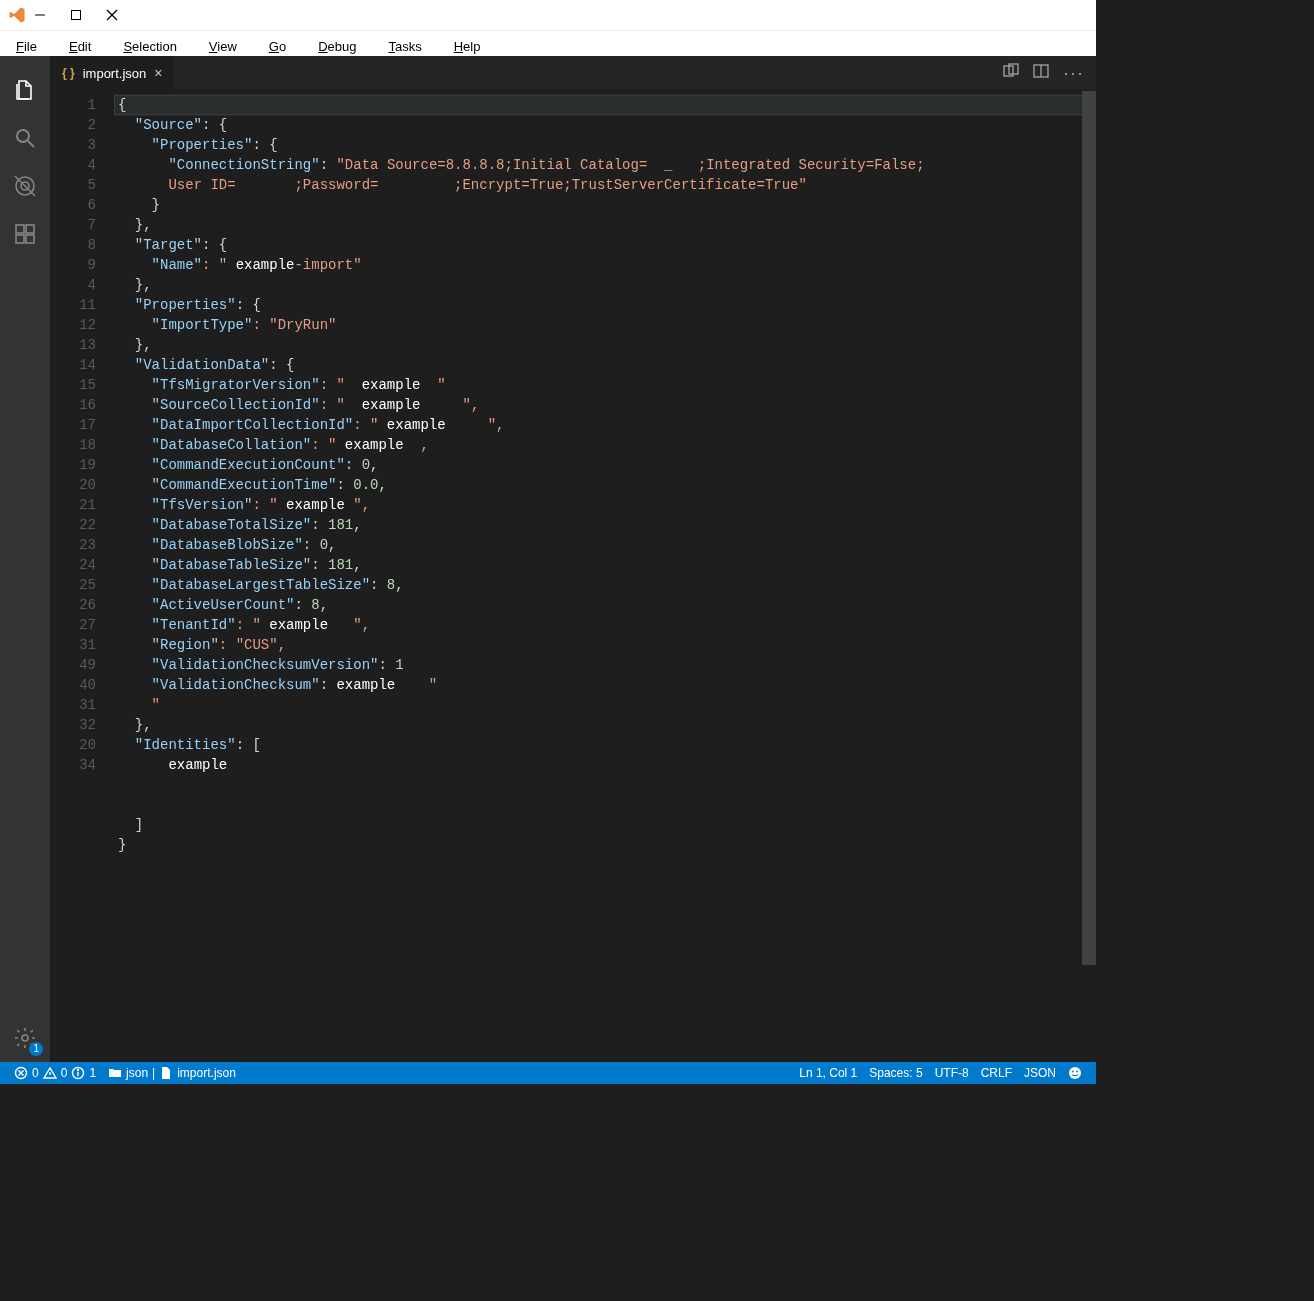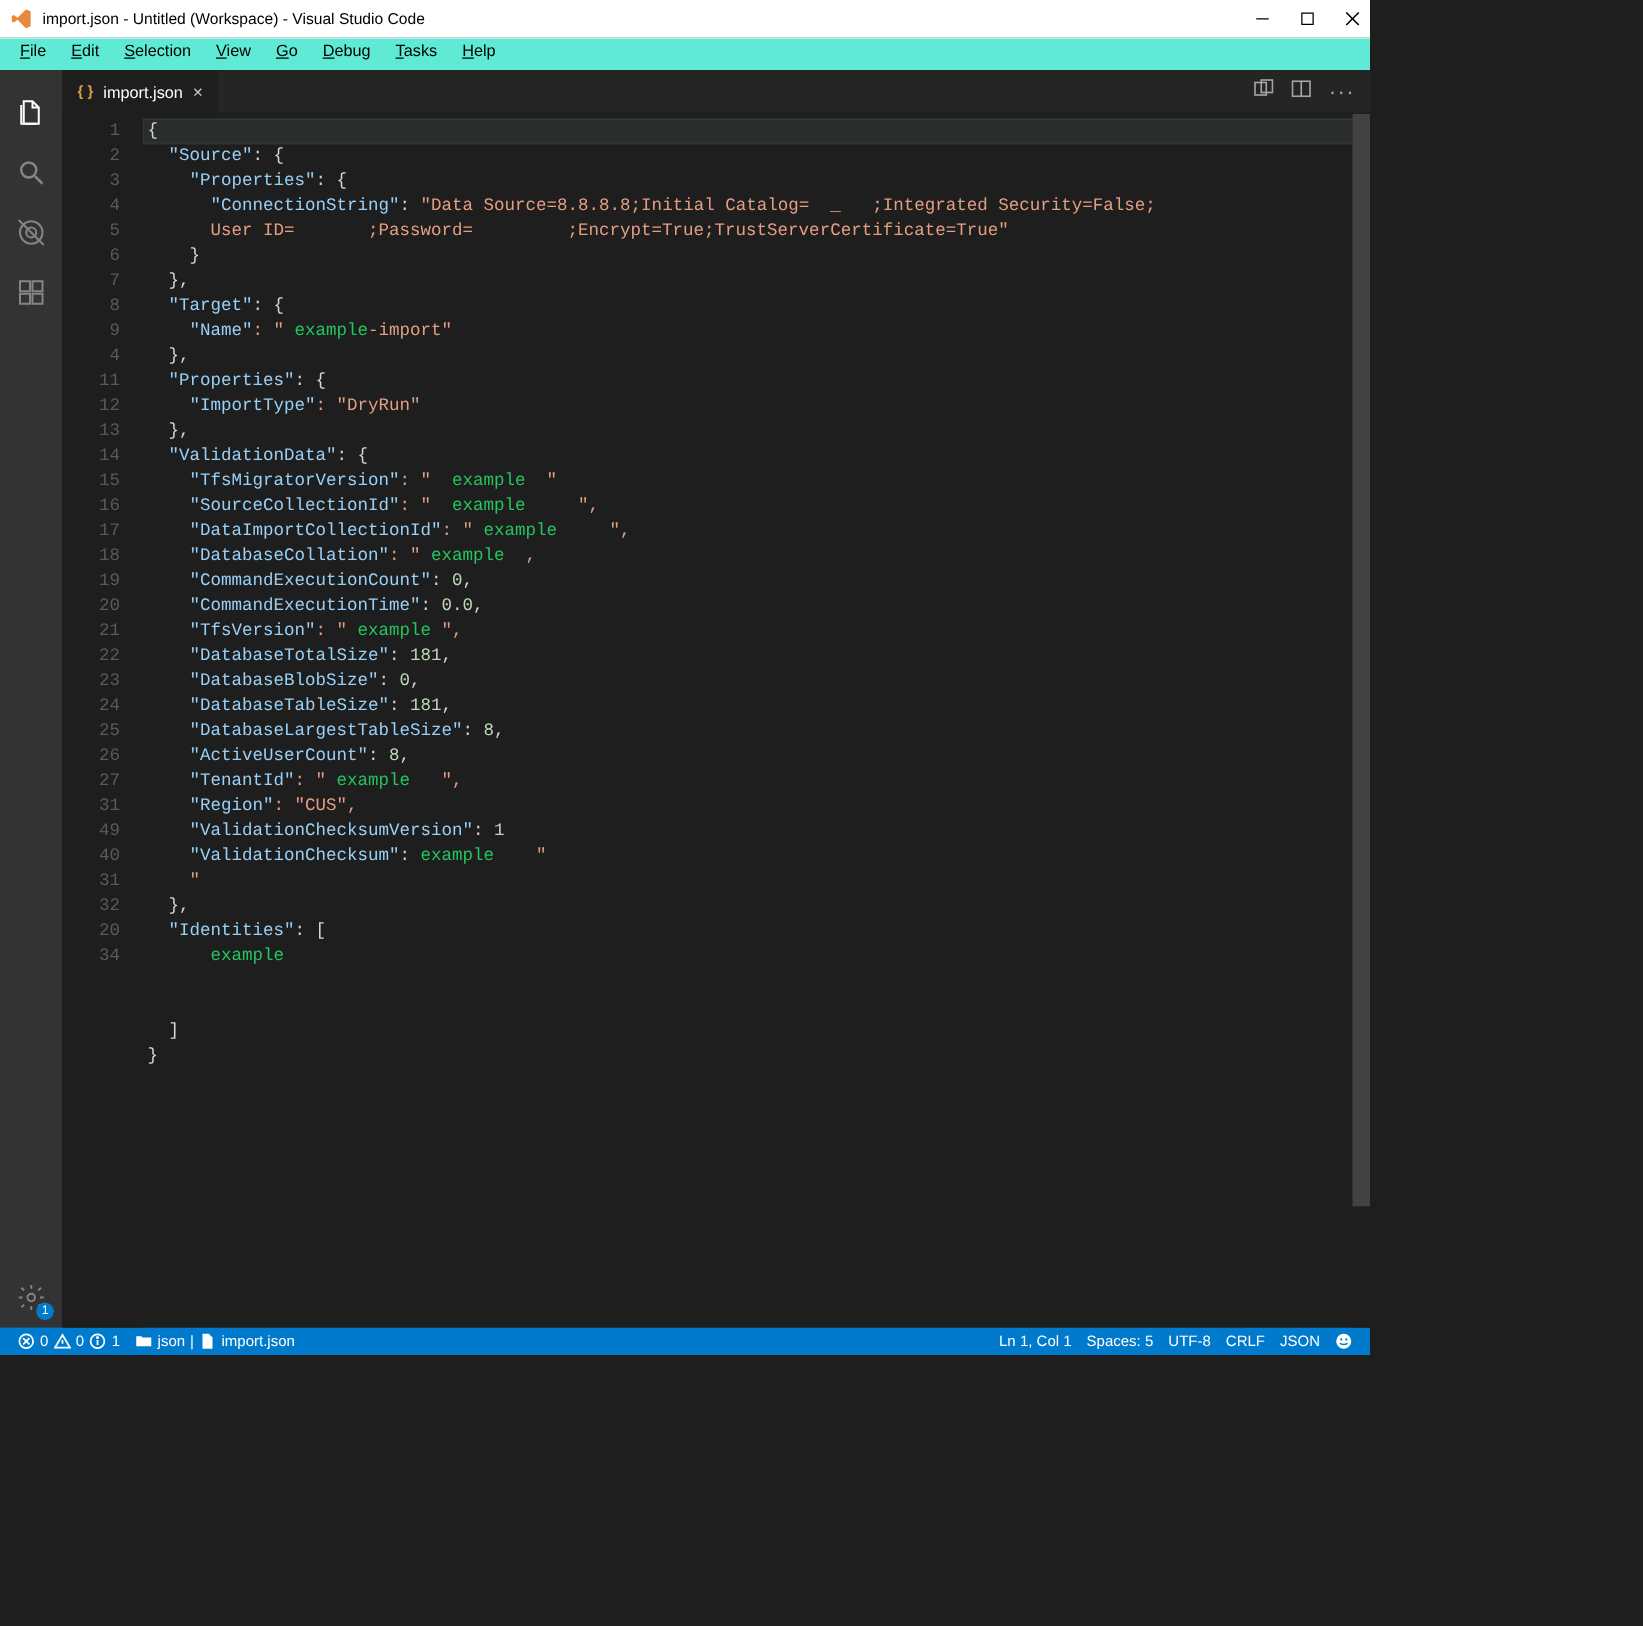--- a/index.html
+++ b/index.html
@@ -23,25 +23,25 @@
     padding: 0 8px;
     font-size: 12.5px;
   }
   .titlebar .logo { width: 18px; height: 18px; margin-right: 8px; }
   .titlebar .title { flex: 1; }
   .winbtns { display: flex; gap: 24px; align-items: center; }
   .winbtn { width: 12px; height: 12px; display:flex; align-items:center; justify-content:center; }
   
   .menubar {
     height: 26px;
-    background: #5eead4;
-    display: flex;
-    align-items: flex-start;
+    background: #ffffff;
+    display: flex;
+    align-items: flex-end;
     padding: 0 8px;
-    gap: 4px;
+    gap: 16px;
     font-size: 13px;
     color: #000;
     border-top: 1px solid #eee;
   }
   .menubar span { padding: 2px 8px; cursor: pointer; }
   .menubar span u { text-decoration: underline; }
   
   .main {
     flex: 1;
     display: flex;
@@ -98,21 +98,21 @@
   }
   .code {
     flex:1; padding:4px 0; line-height:20px; white-space:pre; overflow:auto;
   }
   .code .line { min-height:20px; padding:0 4px; }
   .hl { background:#2a2d2e; outline:1px solid #282828; box-shadow: inset 0 0 0 1px #3a3a3a; }
   .p { color:#d4d4d4; }
   .k { color:#99d0f7; }  
   .s { color:#e59e82; }  
   .n { color:#bed9b6; }  
-  .ex { color:#22c55e;margin-top:10px; } 
+  .ex { color:#ffffff;margin-top:10px; } 
   .scrollbar-v {
     position:absolute; right:0; top:0; bottom:0; width:14px;
     background:#1e1e1e;
   }
   .scrollbar-v .thumb {
     position:absolute; top:0; left:0; right:0; height:90%;
     background:#424242;
   }
   
   .statusbar {
@@ -125,21 +125,20 @@
   .sicon svg { width:14px; height:14px; vertical-align:middle; }
 </style>
 </head>
 <body>
 
 <div class="titlebar">
   <svg class="logo" viewBox="0 0 24 24">
     <path fill="#e8893b" d="M17 2l5 2v16l-5 2-9-9-4 3-2-1V9l2-1 4 3 9-9z"></path>
     <path fill="#fff" opacity="0" d="M0 0h24v24H0z"></path>
   </svg>
-  <span class="title">import.json - Untitled (Workspace) - Visual Studio Code</span>
   <div class="winbtns">
     <div class="winbtn">
       <svg viewBox="0 0 12 12" width="12" height="12">
           <line x1="1" y1="6" x2="11" y2="6" stroke="#000" stroke-width="1"></line>
         </svg>
     </div>
     <div class="winbtn">
       <svg viewBox="0 0 12 12" width="12" height="12">
           <rect x="1.5" y="1.5" width="9" height="9" fill="none" stroke="#000" stroke-width="1"></rect>
         </svg>

